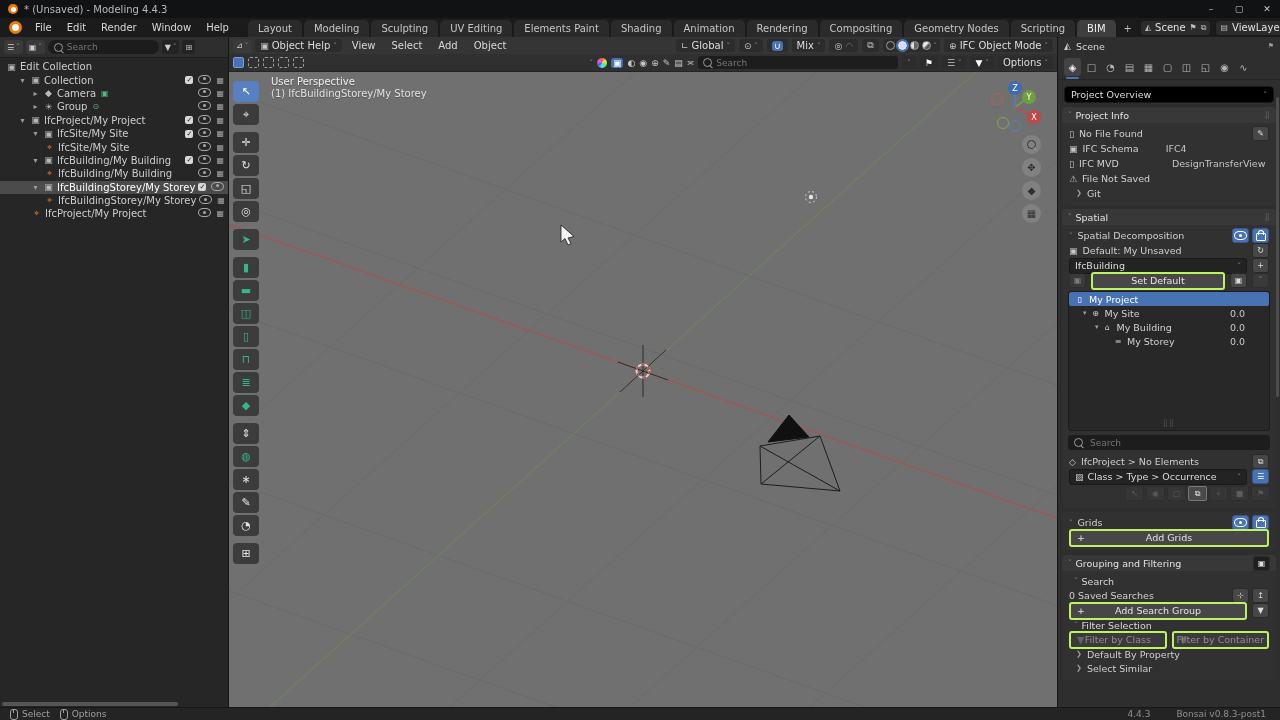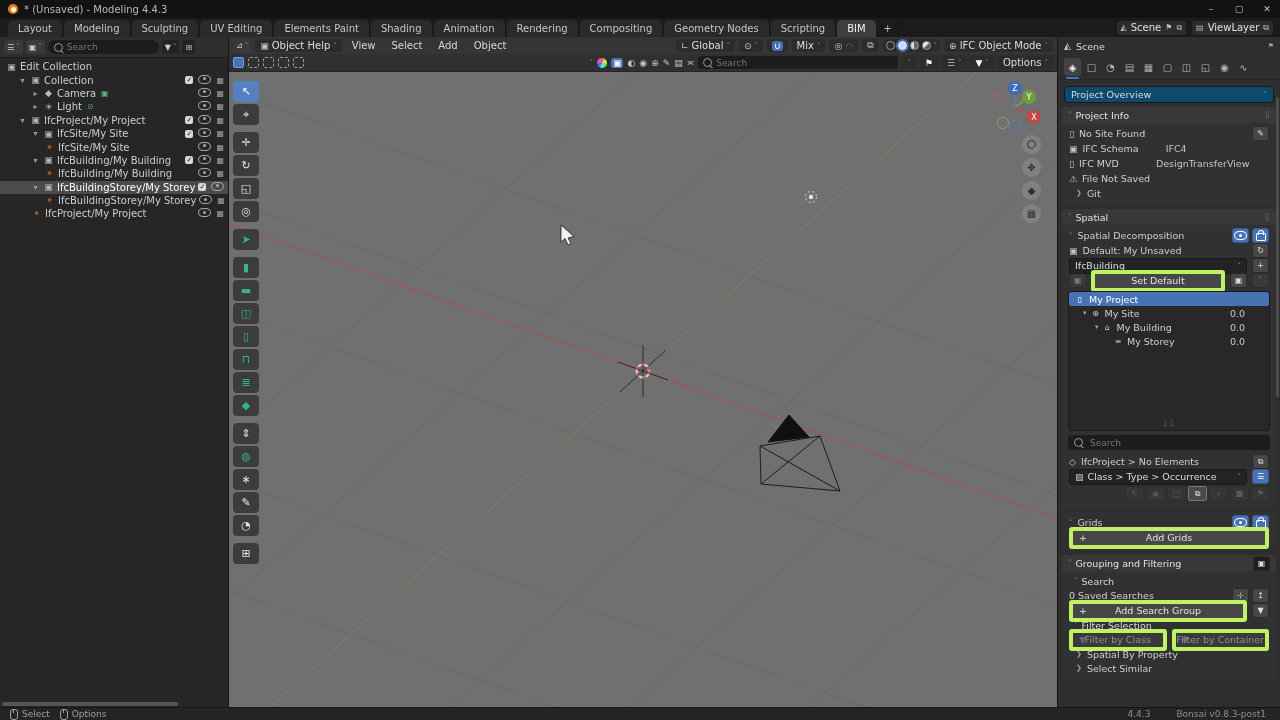--- a/index.html
+++ b/index.html
@@ -90,33 +90,33 @@
   .gizmo{position:absolute;right:12px;top:6px;width:58px;height:58px;z-index:4}
   .navbtns{position:absolute;right:16px;top:64px;display:flex;flex-direction:column;gap:4px;z-index:4}
   .navbtn{width:19px;height:19px;border-radius:50%;background:rgba(150,150,150,.45);color:#2e2e2e;display:flex;align-items:center;justify-content:center;font-size:10px}
   
   .props{width:222px;background:#2e2e2e;border-left:1px solid #161616;position:relative;font-size:9.5px;overflow:hidden}
   .p-head{height:18px;display:flex;align-items:center;gap:5px;padding:0 6px;color:#d6d6d6}
   .p-tabs{height:24px;display:flex;align-items:center;gap:2px;padding:0 6px;border-bottom:1px solid #242424}
   .p-tab{width:17px;height:18px;display:flex;align-items:center;justify-content:center;font-size:10px;color:#b5b5b5;border-radius:3px;position:relative}
   .p-tab.active{background:#434343;color:#eee}
   .p-tab.active:after{content:"";position:absolute;left:2px;right:2px;bottom:-3px;height:2px;background:#4772b3;border-radius:1px}
-  .p-selector{margin:6px 6px 4px;background:#0c4a6e;border:1px solid #191919;border-radius:4px;height:15px;display:flex;align-items:center;padding:0 6px;color:#dcdcdc}
+  .p-selector{margin:6px 6px 4px;background:#000000;border:1px solid #191919;border-radius:4px;height:15px;display:flex;align-items:center;padding:0 6px;color:#dcdcdc}
   .p-selector .cap{margin-left:auto}
   .panel-h{margin:4px 4px 0;background:#383838;border-radius:4px 4px 0 0;height:16px;display:flex;align-items:center;gap:4px;padding:0 6px;color:#e2e2e2}
   .panel-h .dots{margin-left:auto;color:#6e6e6e;font-size:7px}
   .panel-b{margin:0 4px;background:#313131;border-radius:0 0 4px 4px;padding:3px 4px 5px}
   .prow{height:15px;display:flex;align-items:center;gap:5px;padding:0 3px;color:#cfcfcf}
   .prow .val{color:#c4c4c4}
   .prow .right{margin-left:auto;display:flex;gap:3px;align-items:center}
   .sub-h{height:14px;display:flex;align-items:center;gap:4px;padding:0 8px;color:#d8d8d8}
   .sq-btn{width:15px;height:13px;background:#474747;border:1px solid #2a2a2a;border-radius:3px;display:flex;align-items:center;justify-content:center;font-size:8px;color:#ddd}
   .sq-btn.blue{background:#4772b3;border-color:#39598c;color:#fff}
   .sq-btn.dim{opacity:.45}
-  .wide-btn{flex:1;height:14px;background:#474747;border:4px solid #bef264;border-radius:3px;display:flex;align-items:center;justify-content:center;color:#e2e2e2;position:relative}
+  .wide-btn{flex:1;height:14px;background:#474747;border:2px solid #bef264;border-radius:3px;display:flex;align-items:center;justify-content:center;color:#e2e2e2;position:relative}
   .wide-btn .lead{position:absolute;left:6px}
   .wide-btn.dim{background:#3a3a3a;color:#8f8f8f}
   .dd{flex:1;height:14px;background:#232323;border:1px solid #191919;border-radius:3px;display:flex;align-items:center;gap:4px;padding:0 5px;color:#dcdcdc}
   .dd .cap{margin-left:auto}
   .listbox{margin:3px 2px;background:#282828;border:1px solid #1c1c1c;border-radius:3px;height:138px;position:relative;overflow:hidden}
   .trow{height:14px;display:flex;align-items:center;gap:4px;padding:0 6px;color:#d0d0d0}
   .trow.sel{background:#4772b3;color:#fff;border-radius:2px}
   .trow .v{margin-left:auto;padding-right:18px;color:#c9c9c9}
   .trow.sel .v{color:#fff}
   .tic{width:10px;text-align:center;font-size:8px}
@@ -141,20 +141,28 @@
   <span class="blender-logo"></span>
   <span>* (Unsaved) - Modeling 4.4.3</span>
   <span class="win-btns">
     <span class="win-btn">–</span>
     <span class="win-btn">▢</span>
     <span class="win-btn">✕</span>
   </span>
 </div>
 
 <div class="topbar">
+  <div class="appmenu">
+    <span class="logo"></span>
+    <span class="menu-item">File</span>
+    <span class="menu-item">Edit</span>
+    <span class="menu-item">Render</span>
+    <span class="menu-item">Window</span>
+    <span class="menu-item">Help</span>
+  </div>
   <div class="ws-tabs">
     <span class="ws-tab">Layout</span>
     <span class="ws-tab">Modeling</span>
     <span class="ws-tab">Sculpting</span>
     <span class="ws-tab">UV Editing</span>
     <span class="ws-tab">Elements Paint</span>
     <span class="ws-tab">Shading</span>
     <span class="ws-tab">Animation</span>
     <span class="ws-tab">Rendering</span>
     <span class="ws-tab">Compositing</span>
@@ -223,21 +231,21 @@
         <span class="lbl">Camera</span>
         <span class="oic green">▣</span>
         <span class="tgl">
             <span class="t"><span class="i-eye"></span></span>
             <span class="t">▦</span>
           </span>
       </div>
       <div class="orow lv2">
         <span class="exp">▸</span>
         <span class="oic">☀</span>
-        <span class="lbl">Light</span>
+        <span class="lbl">Group</span>
         <span class="oic green">⊙</span>
         <span class="tgl">
             <span class="t"><span class="i-eye"></span></span>
             <span class="t">▦</span>
           </span>
       </div>
       <div class="orow lv1">
         <span class="exp">▾</span>
         <span class="oic">▣</span>
         <span class="lbl">IfcProject/My Project</span>
@@ -441,20 +449,24 @@
         <g stroke="#1d1d1d" fill="none" stroke-width="1">
           <polygon points="531,375 591,365 611,420 532,413"></polygon>
           <line x1="531" y1="375" x2="611" y2="420"></line>
           <line x1="591" y1="365" x2="532" y2="413"></line>
           <polygon points="539,371 560,344 580,366" fill="#101010" stroke="#101010"></polygon>
         </g>
 
         <polygon points="332,154 332,171 336,167.5 339,174 342,172.5 339,167 345,165.5" fill="#f2f2f2" stroke="#1a1a1a" stroke-width="0.8"></polygon>
       </svg>
 
+      <div class="overlay-text">
+        <div>User Perspective</div>
+        <div class="l2">(1) IfcBuildingStorey/My Storey</div>
+      </div>
 
       <div class="tools">
         <div class="tool active">↖</div>
         <div class="tool">⌖</div>
         <div class="tool gap">✛</div>
         <div class="tool">↻</div>
         <div class="tool">◱</div>
         <div class="tool">◎</div>
         <div class="tool gap bim">➤</div>
         <div class="tool gap bim">▮</div>
@@ -523,34 +535,34 @@
     </div>
 
     <div class="panel-h">
       <span class="cap">˅</span>
         <span>Project Info</span>
         <span class="dots">⣿</span>
     </div>
     <div class="panel-b">
       <div class="prow">
           <span class="vic">▯</span>
-        <span>No Site Found</span>
+        <span>No File Found</span>
         <span class="right">
             <span class="sq-btn">✎</span>
           </span>
         </div>
       <div class="prow">
           <span class="vic">▣</span>
         <span>IFC Schema</span>
         <span class="val" style="margin-left:22px">IFC4</span>
         </div>
       <div class="prow">
           <span class="vic">▯</span>
         <span>IFC MVD</span>
-        <span class="val" style="margin-left:32px">DesignTransferView</span>
+        <span class="val" style="margin-left:48px">DesignTransferView</span>
         </div>
       <div class="prow">
           <span class="vic">⚠</span>
         <span>File Not Saved</span>
         </div>
       <div class="collapse-row">
         <span class="cap">❯</span>
           <span>Git</span>
         </div>
     </div>
@@ -705,21 +717,21 @@
           <span class="lead" style="opacity:.5">▼</span>
             <span>Filter by Class</span>
           </span>
         <span class="wide-btn dim">
           <span class="lead" style="opacity:.5">▼</span>
             <span>Filter by Container</span>
           </span>
         </div>
       <div class="collapse-row">
         <span class="cap">❯</span>
-          <span>Spatial By Property</span>
+          <span>Default By Property</span>
         </div>
       <div class="collapse-row">
         <span class="cap">❯</span>
           <span>Select Similar</span>
         </div>
     </div>
     <div class="pscroll"></div>
   </div>
 </div>
 

